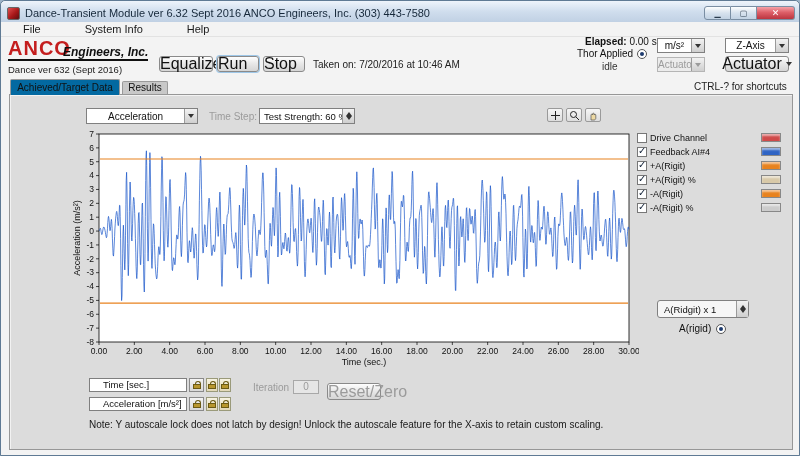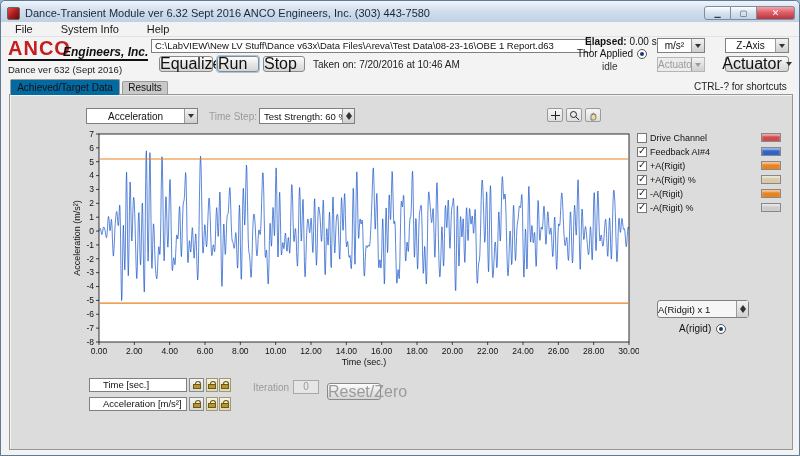--- a/index.html
+++ b/index.html
@@ -11,21 +11,21 @@
 #titlebar{position:absolute;left:0;top:0;right:0;height:25px;background:linear-gradient(#eef4fb,#cfdded 45%,#bccde1);border-bottom:1px solid #9aacc0;border-radius:5px 5px 0 0;display:flex;align-items:center;padding:0 4px}
 #winicon{width:13px;height:13px;margin:0 5px 0 2px;background:linear-gradient(135deg,#e05050,#a81818 55%,#5c1010);border:1px solid #666;border-radius:2px}
 #wtitle{flex:1;font-size:11px;color:#16283a;white-space:nowrap;overflow:hidden}
 .wb{height:14px;display:flex;align-items:center;justify-content:center;border:1px solid #7a8ea3;font-size:8px;color:#2b3c4e}
 .wb.min{width:27px;border-radius:3px 0 0 3px;background:linear-gradient(#fdfefe,#d7e2ee 50%,#c2d2e3)}
 .wb.max{width:26px;border-left:none;background:linear-gradient(#fdfefe,#d7e2ee 50%,#c2d2e3)}
 .wb.close{width:38px;border-left:none;border-radius:0 3px 3px 0;background:linear-gradient(#f6a2a8,#dd5f68 45%,#bb3540);color:#fff;font-size:9px}
 
 
 #menubar{position:absolute;left:0;top:21px;right:0;height:15px;background:#f3f3f3;border-bottom:1px solid #e2e2e2;display:flex;align-items:center;font-size:11px;color:#1a1a1a}
-.mi{padding:0 14px}
+.mi{padding:0 22px}
 
 
 #hdrband{position:absolute;left:0;top:36px;right:0;height:57px;background:#f3f3f3}
 #logo{position:absolute;left:7px;top:37px;font-weight:bold;font-size:20px;letter-spacing:1px;color:#c41e1e;line-height:20px}
 #logosub{position:absolute;left:62px;top:44px;font-style:italic;font-weight:bold;font-size:12px;color:#101010}
 #logorule{position:absolute;left:7px;top:58px;width:140px;height:2px;background:#101010}
 #version{position:absolute;left:7px;top:63px;font-size:9.5px;color:#222}
 #path{position:absolute;left:150px;top:38px;width:440px;height:14px;background:#fff;border:1px solid #7f7f7f;font-size:9.5px;line-height:12px;padding:0 3px;color:#111;white-space:nowrap;overflow:hidden}
 .btn{position:absolute;height:16px;background:linear-gradient(#fefefe,#e9e9e9 45%,#d5d5d5);border:1px solid #8a8a8a;border-radius:3px;font-size:16px;line-height:14px;color:#111}
 #eq{left:158px;top:55px;width:54px}
@@ -70,21 +70,21 @@
 .lg-box{width:10px;height:10px;background:#fff;border:1px solid #777;position:relative;flex:0 0 auto}
 .lg-check{position:absolute;left:0px;top:-3px;font-size:10px;color:#13233a}
 .lg-label{flex:1;white-space:nowrap;overflow:hidden}
 .lg-swatch{width:20px;height:9px;border:1px solid #888;box-shadow:inset 0 2px 2px rgba(255,255,255,.55);flex:0 0 auto}
 
 
 #chartwrap{position:absolute;left:70px;top:126px;width:568px;height:240px}
 .chart-svg{width:568px;height:240px;display:block}
 
 
-#gain{position:absolute;left:656px;top:299px;width:92px;height:18px;background:#f6f6f6;border:1px solid #808080;border-radius:3px;display:flex;align-items:center;font-size:9.5px;color:#111;}
+#gain{position:absolute;left:656px;top:299px;width:92px;height:18px;background:#f6f6f6;border:1px solid #808080;border-radius:3px;display:flex;align-items:center;font-size:9.5px;color:#111;padding-left:6px}
 #rigid{position:absolute;left:678px;top:322px;display:flex;align-items:center;gap:5px;font-size:10px;color:#111}
 .radio{width:10px;height:10px;border-radius:50%;border:1px solid #555;background:#fff;position:relative;flex:0 0 auto}
 .radio.sel:after{content:"";position:absolute;left:2px;top:2px;right:2px;bottom:2px;border-radius:50%;background:#1d3a6e}
 
 
 .namebox{position:absolute;width:98px;height:14px;background:#fff;border:1px solid #7f7f7f;font-size:9.5px;line-height:12px;padding:0 13px;color:#111;white-space:nowrap;overflow:hidden}
 #xname{left:88px;top:377px}
 #yname{left:88px;top:396px}
 .lockbtn{position:absolute;width:15px;height:14px;background:linear-gradient(#f4f4f4,#d8d8d8);border:1px solid #8a8a8a;display:flex;align-items:center;justify-content:center}
 #xlock{left:188px;top:377px}#ylock{left:188px;top:396px}
@@ -115,21 +115,20 @@
     <span class="mi">File</span>
     <span class="mi">System Info</span>
     <span class="mi">Help</span>
   </div>
 
   <div id="hdrband"></div>
   <div id="logo">ANCO</div>
   <div id="logosub">Engineers, Inc.</div>
   <div id="logorule"></div>
   <div id="version">Dance ver 632 (Sept 2016)</div>
-  <div id="path">C:\LabVIEW\New LV Stuff\Dance v63x\Data Files\Areva\Test Data\08-23-16\OBE 1 Report.d63</div>
   <div class="btn" id="eq">Equalize</div>
   <div class="btn" id="run">Run</div>
   <div class="btn" id="stop">Stop</div>
   <div id="taken">Taken on: 7/20/2016 at 10:46 AM</div>
   <div id="elapsed"><b>Elapsed:</b> <span>0.00 s</span></div>
   <div id="thor">
     <span>Thor Applied</span>
     <span class="radio sel"></span>
   </div>
   <div id="idle">idle</div>
@@ -344,13 +343,14 @@
       <span class="lockic"></span>
     </div>
   <div class="minibtn" id="ym2">
       <span class="lockic"></span>
     </div>
 
   <div id="iterl">Iteration</div>
   <div id="iterv">0</div>
   <div class="btn" id="reset">Reset/Zero</div>
 
+  <div id="note">Note: Y autoscale lock does not latch by design! Unlock the autoscale feature for the X-axis to retain custom scaling.</div>
 </div>
 
 </body></html>

